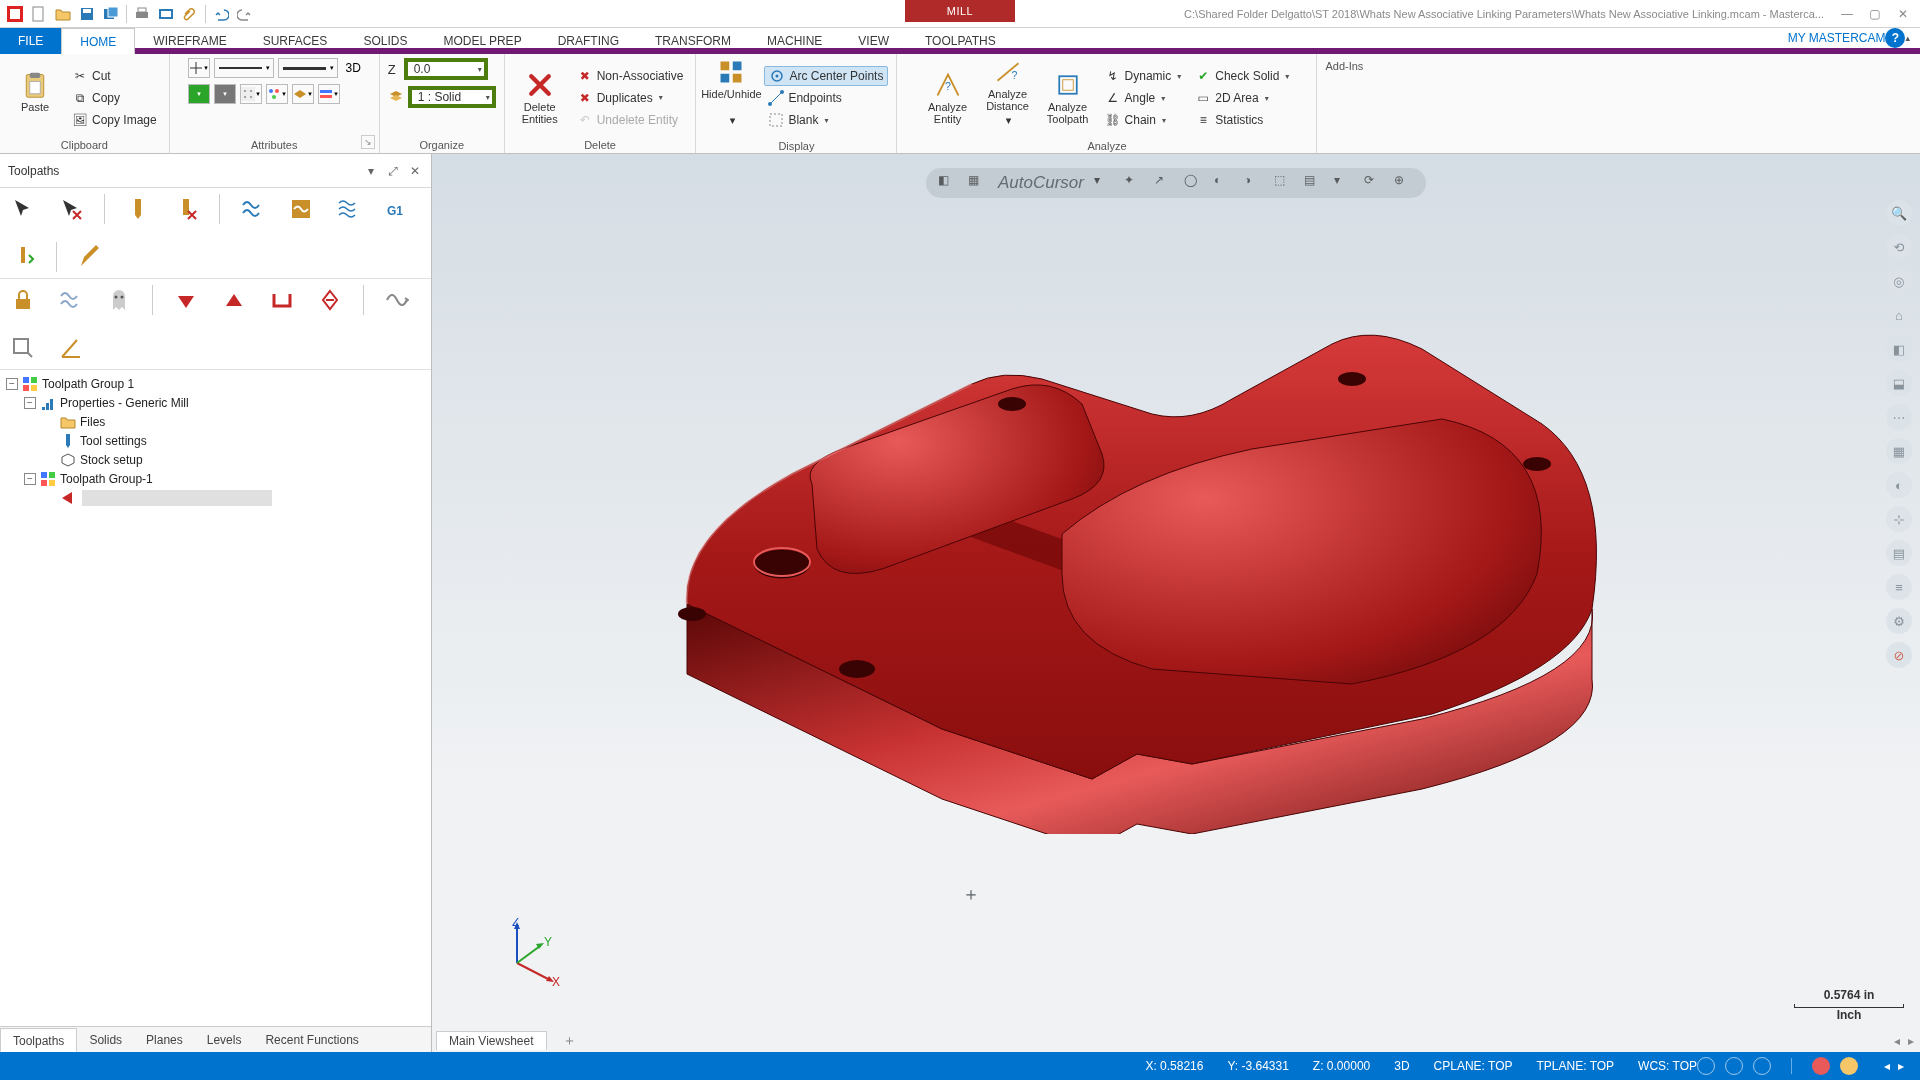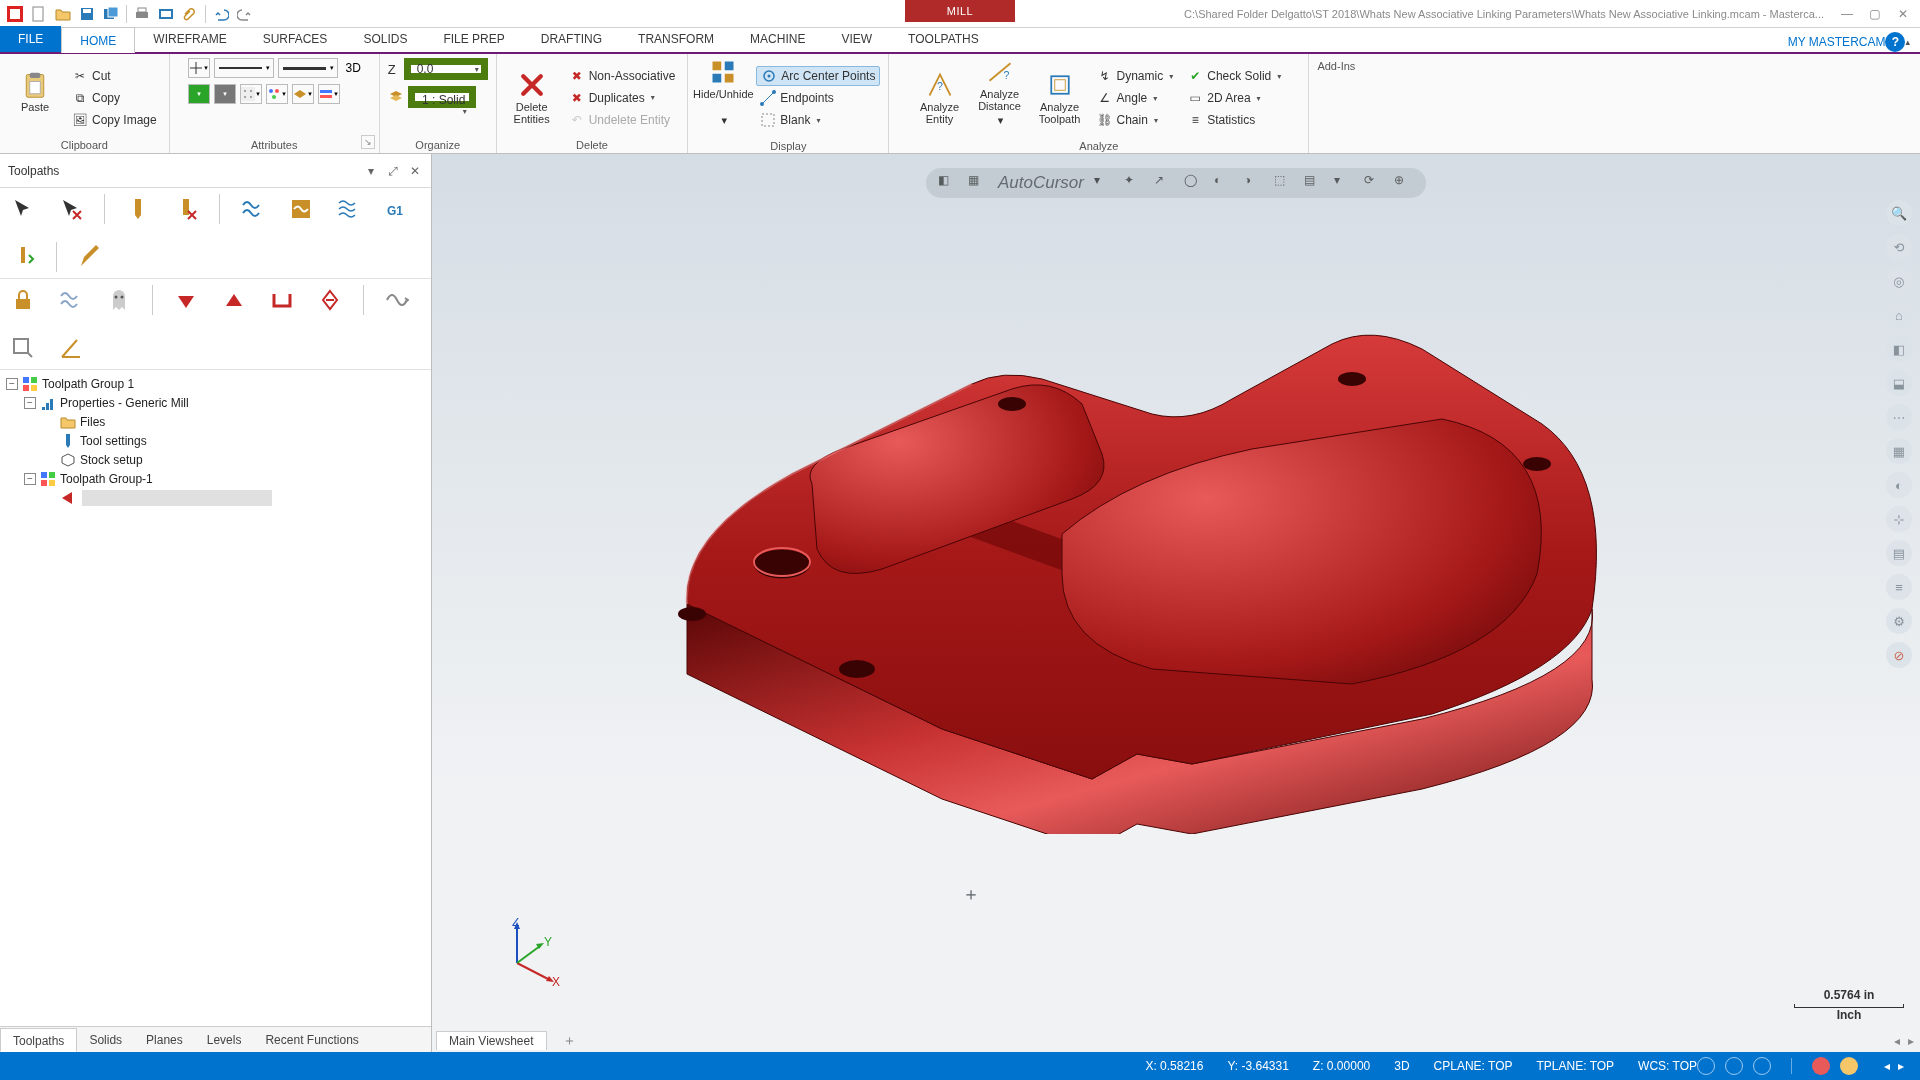--- a/index.html
+++ b/index.html
@@ -10,21 +10,21 @@
 .qat { display:flex; align-items:center; padding-left:4px; gap:2px; }
 .qat .btn { width:22px; height:22px; display:flex; align-items:center; justify-content:center; color:#555; }
 .qat .btn svg{width:16px;height:16px;}
 .qat .sep { width:1px; height:18px; background:#ccc; margin:0 2px;}
 .context-tab { position:absolute; left:50%; transform:translateX(-50%); top:0; width:110px; height:22px; background:#b02a2a; color:#fff; display:flex; align-items:center; justify-content:center; font-size:11px; letter-spacing:.5px; }
 .title-path { margin-left:auto; color:#8a8a8a; font-size:11px; padding-right:6px; white-space:nowrap; max-width:900px; overflow:hidden; text-overflow:ellipsis;}
 .win-ctrls { display:flex; gap:14px; padding:0 10px; color:#888;}
 .win-ctrls span{width:14px;text-align:center;}
 
 
-.ribbon-tabs { height:26px; background:#fff; display:flex; align-items:flex-end; border-bottom:2px solid #701a75; position:relative;}
+.ribbon-tabs { height:26px; background:#fff; display:flex; border-bottom:6px solid #701a75; position:relative;}
 .ribbon-tabs .tab { padding:0 18px; height:26px; line-height:26px; font-size:12px; color:#3a3a3a; cursor:pointer; }
 .ribbon-tabs .tab.file { background:#0073cf; color:#fff; font-weight:500; }
 .ribbon-tabs .tab.active { border:1px solid #c8c8c8; border-bottom:1px solid #fff; background:#fff; margin-bottom:-1px; color:#0073cf;}
 .ribbon-right { margin-left:auto; display:flex; align-items:center; gap:0; padding-right:10px; color:#0073cf;}
 .ribbon-right .help { width:20px;height:20px;border-radius:50%;background:#0073cf;color:#fff;display:flex;align-items:center;justify-content:center;font-weight:bold;font-size:12px;}
 .ribbon-right .caret { font-size:9px;color:#555;}
 
 
 .ribbon { height:100px; background:#fafafa; border-bottom:1px solid #c0c0c0; display:flex; }
 .group { display:flex; flex-direction:column; align-items:center; border-right:1px solid #d8d8d8; padding:4px 8px 2px; }
@@ -32,21 +32,21 @@
 .group .label { font-size:11px; color:#555; padding-top:2px; white-space:nowrap;}
 .bigbtn { display:flex; flex-direction:column; align-items:center; justify-content:center; width:54px; gap:2px; cursor:pointer;}
 .bigbtn svg { width:28px; height:28px; }
 .bigbtn span { font-size:11px; text-align:center; line-height:12px; color:#333; min-height:24px;}
 .vstack { display:flex; flex-direction:column; gap:2px; }
 .smallbtn { display:flex; align-items:center; gap:4px; height:20px; padding:0 4px; cursor:pointer; font-size:12px; color:#333; white-space:nowrap;}
 .smallbtn.hl { background:#cfe5f6; border:1px solid #8ab9e0; border-radius:2px;}
 .smallbtn svg,.smallbtn .ico{width:16px;height:16px;flex-shrink:0;display:inline-flex;align-items:center;justify-content:center;}
 .smallbtn.disabled{color:#aaa;}
 .dd { font-size:8px; margin-left:2px; color:#555;}
-.combo { height:22px; border:7px solid #4d7c0f; background:#fff; display:flex; align-items:center; padding:0 2px 0 6px; font-size:12px; color:#333;}
+.combo { height:22px; border:4px solid #4d7c0f; background:#fff; display:flex; align-items:center; padding:0 2px 0 6px; font-size:12px; color:#333;}
 .combo .arr{margin-left:auto;font-size:8px;color:#555;padding-left:6px;}
 .z-label{font-size:13px;color:#333;margin-right:4px;}
 .dialog-launcher{position:absolute;right:4px;bottom:4px;font-size:9px;color:#888;border:1px solid #ccc;width:14px;height:14px;line-height:12px;text-align:center;}
 .group{position:relative;}
 
 
 .sw-row{display:flex;gap:4px;align-items:center;}
 .sw{width:22px;height:20px;border:1px solid #bbb;display:flex;align-items:center;justify-content:center;}
 .sw svg{width:14px;height:14px;}
 .sw .arr{font-size:7px;margin-left:1px;}
@@ -175,21 +175,21 @@
     <span>✕</span>
   </div>
 </div>
 
 <div class="ribbon-tabs">
   <div class="tab file">FILE</div>
   <div class="tab active">HOME</div>
   <div class="tab">WIREFRAME</div>
   <div class="tab">SURFACES</div>
   <div class="tab">SOLIDS</div>
-  <div class="tab">FILE PREP</div>
+  <div class="tab">MODEL PREP</div>
   <div class="tab">DRAFTING</div>
   <div class="tab">TRANSFORM</div>
   <div class="tab">MACHINE</div>
   <div class="tab">VIEW</div>
   <div class="tab">TOOLPATHS</div>
   <div class="ribbon-right">
     <span>MY MASTERCAM</span>
     <span class="help">?</span>
     <span class="caret">▴</span>
   </div>
@@ -295,21 +295,21 @@
         <div class="combo" style="width:84px;">
             <span>0.0</span>
             <span class="arr">▾</span>
           </div>
       </div>
       <div style="display:flex;align-items:center;gap:4px;">
         <span class="ico"><svg width="16" height="16" viewBox="0 0 16 16">
               <path d="M2 6l6-3 6 3-6 3z" fill="#c9902a"></path>
               <path d="M2 10l6-3 6 3-6 3z" fill="#e5b757"></path>
             </svg></span>
-        <div class="combo" style="width:68px;flex-direction:column;">
+        <div class="combo" style="width:88px;">
             <span>1 : Solid</span>
             <span class="arr">▾</span>
           </div>
       </div>
     </div>
     <div class="label">Organize</div>
   </div>
 
   <div class="group">
     <div class="content">

